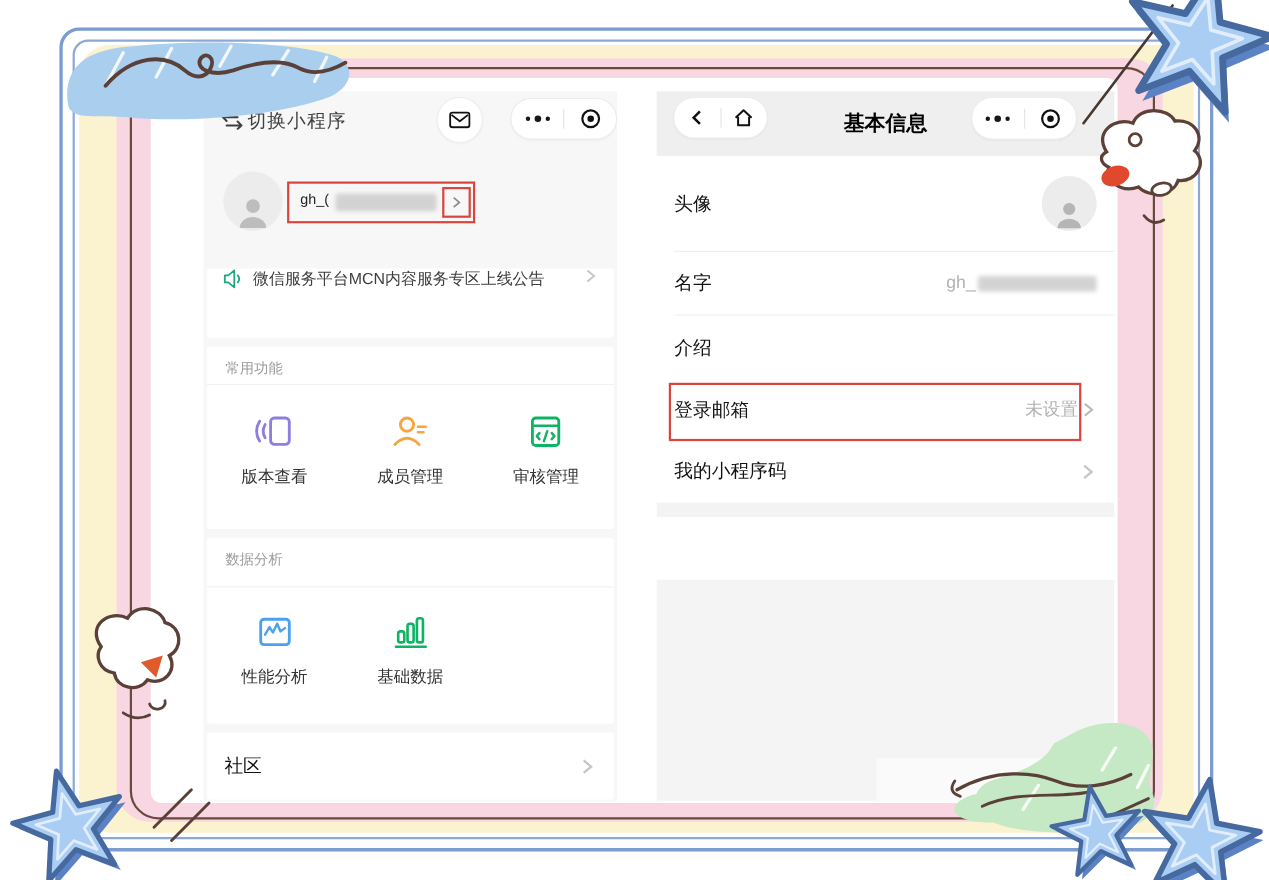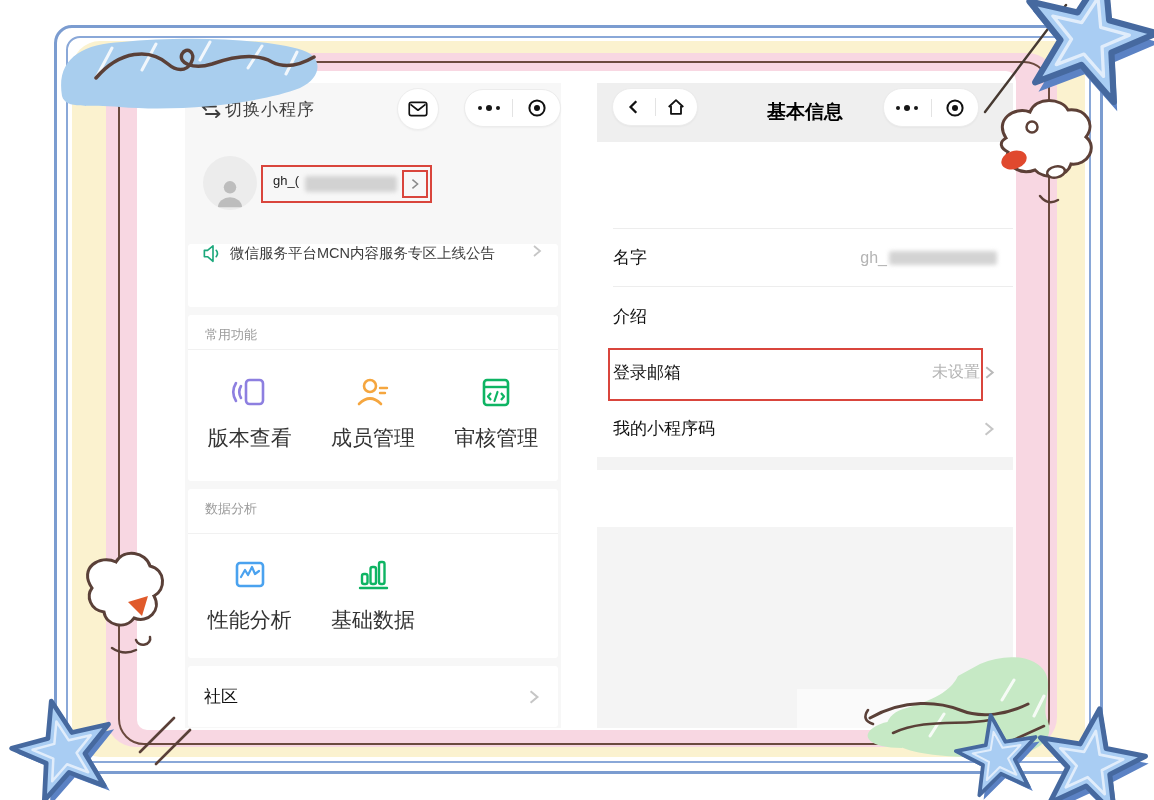--- a/index.html
+++ b/index.html
@@ -33,21 +33,21 @@
   .redbox{border:2px solid #d9453c;}
   .acct-name{font-size:13px;color:#222;}
   .blurred{background:#c9c9c9;border-radius:3px;filter:blur(2px);opacity:.8;}
   .card{position:absolute;left:3px;width:370px;background:#fff;border-radius:3px;}
   .ann-row{display:flex;align-items:flex-start;height:100%;padding:0 14px;box-sizing:border-box;}
   .ann-text{flex:1;font-size:14.5px;color:#3d3d3d;margin-left:6px;white-space:nowrap;}
   .sec-label{position:absolute;left:17px;top:11px;font-size:13px;color:#9b9b9b;}
   .sec-divider{position:absolute;left:0;width:100%;height:1px;background:#f1f1f1;}
   .grid{position:absolute;left:0;width:100%;display:flex;}
   .grid .gitem{flex:1;display:flex;flex-direction:column;align-items:center;gap:9px;}
-  .gitem span{font-size:21px;color:#333;}
+  .gitem span{font-size:15px;color:#333;}
   .row-simple{display:flex;align-items:center;height:100%;padding:0 16px;box-sizing:border-box;}
   .row-simple .lab{flex:1;font-size:17px;color:#111;}
 
   
   .r-header{left:0;top:0;width:416px;height:59px;background:#efefef;}
   .r-title{left:0;top:16px;width:416px;text-align:center;font-size:19px;font-weight:bold;color:#000;}
   .r-row{position:absolute;left:0;width:416px;display:flex;align-items:center;padding:0 16px;box-sizing:border-box;background:#fff;}
   .r-row .lab{flex:1;font-size:17px;color:#111;}
   .r-row .val{font-size:16px;color:#b3b3b3;display:flex;align-items:center;gap:2px;}
   .sep{position:absolute;left:16px;width:400px;height:1px;background:#ededed;}
@@ -230,20 +230,29 @@
       </div>
       <div class="divider"></div>
       <div class="half">
         <svg width="20" height="20" viewBox="0 0 20 20">
           <circle cx="10" cy="10" r="7.6" fill="none" stroke="#111" stroke-width="2"></circle>
           <circle cx="10" cy="10" r="3" fill="#111"></circle>
         </svg>
       </div>
     </div>
 
+    <div class="r-row" style="top:59px;height:86px;">
+      <div class="lab">头像</div>
+      <div class="avatar" style="width:50px;height:50px;">
+        <svg width="30" height="30" viewBox="0 0 24 24">
+          <circle cx="12" cy="8" r="4.4" fill="#b5b5b5"></circle>
+          <path d="M3.5 22 a8.5 7 0 0 1 17 0 z" fill="#b5b5b5"></path>
+        </svg>
+      </div>
+    </div>
     <div class="sep" style="top:145px;"></div>
 
     <div class="r-row" style="top:146px;height:57px;">
       <div class="lab">名字</div>
       <div class="val">
         <span>gh_</span>
         <span class="blurred" style="position:relative;display:inline-block;width:108px;height:14px;"></span>
       </div>
     </div>
     <div class="sep" style="top:203px;"></div>

